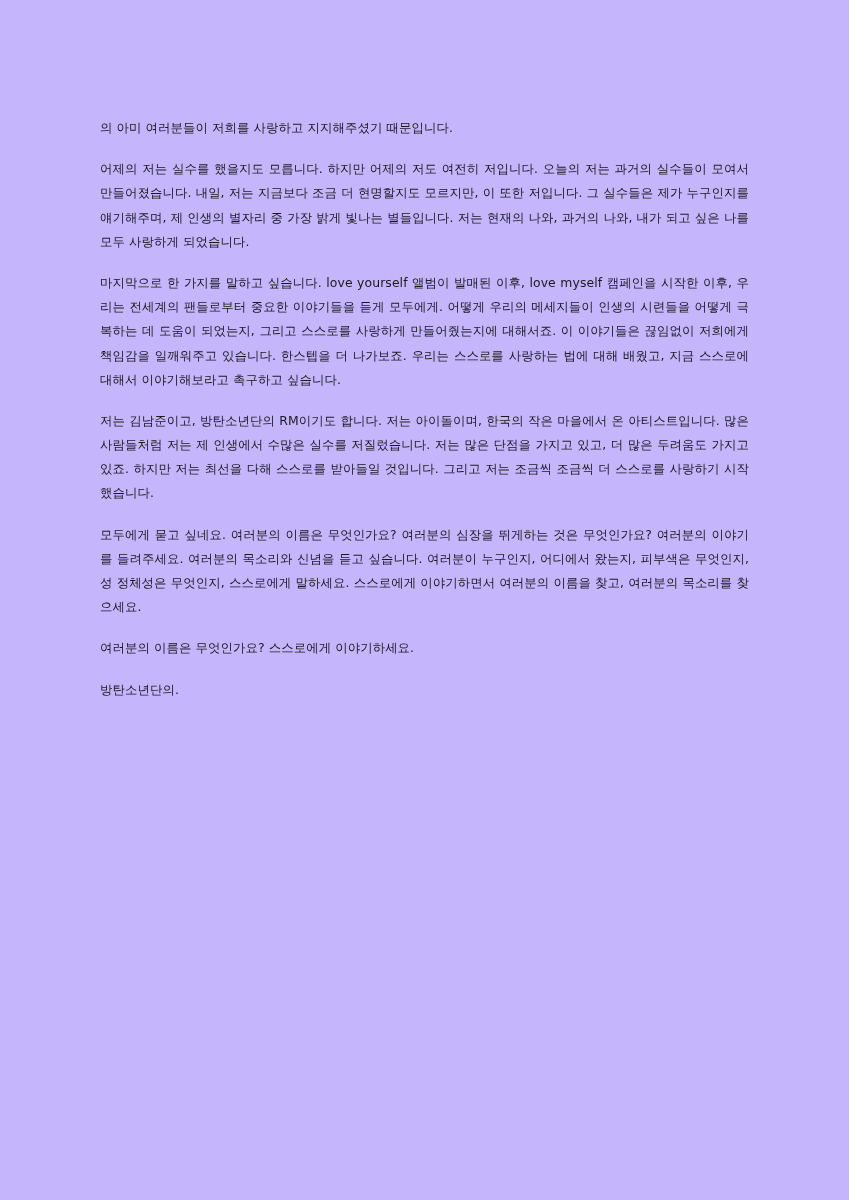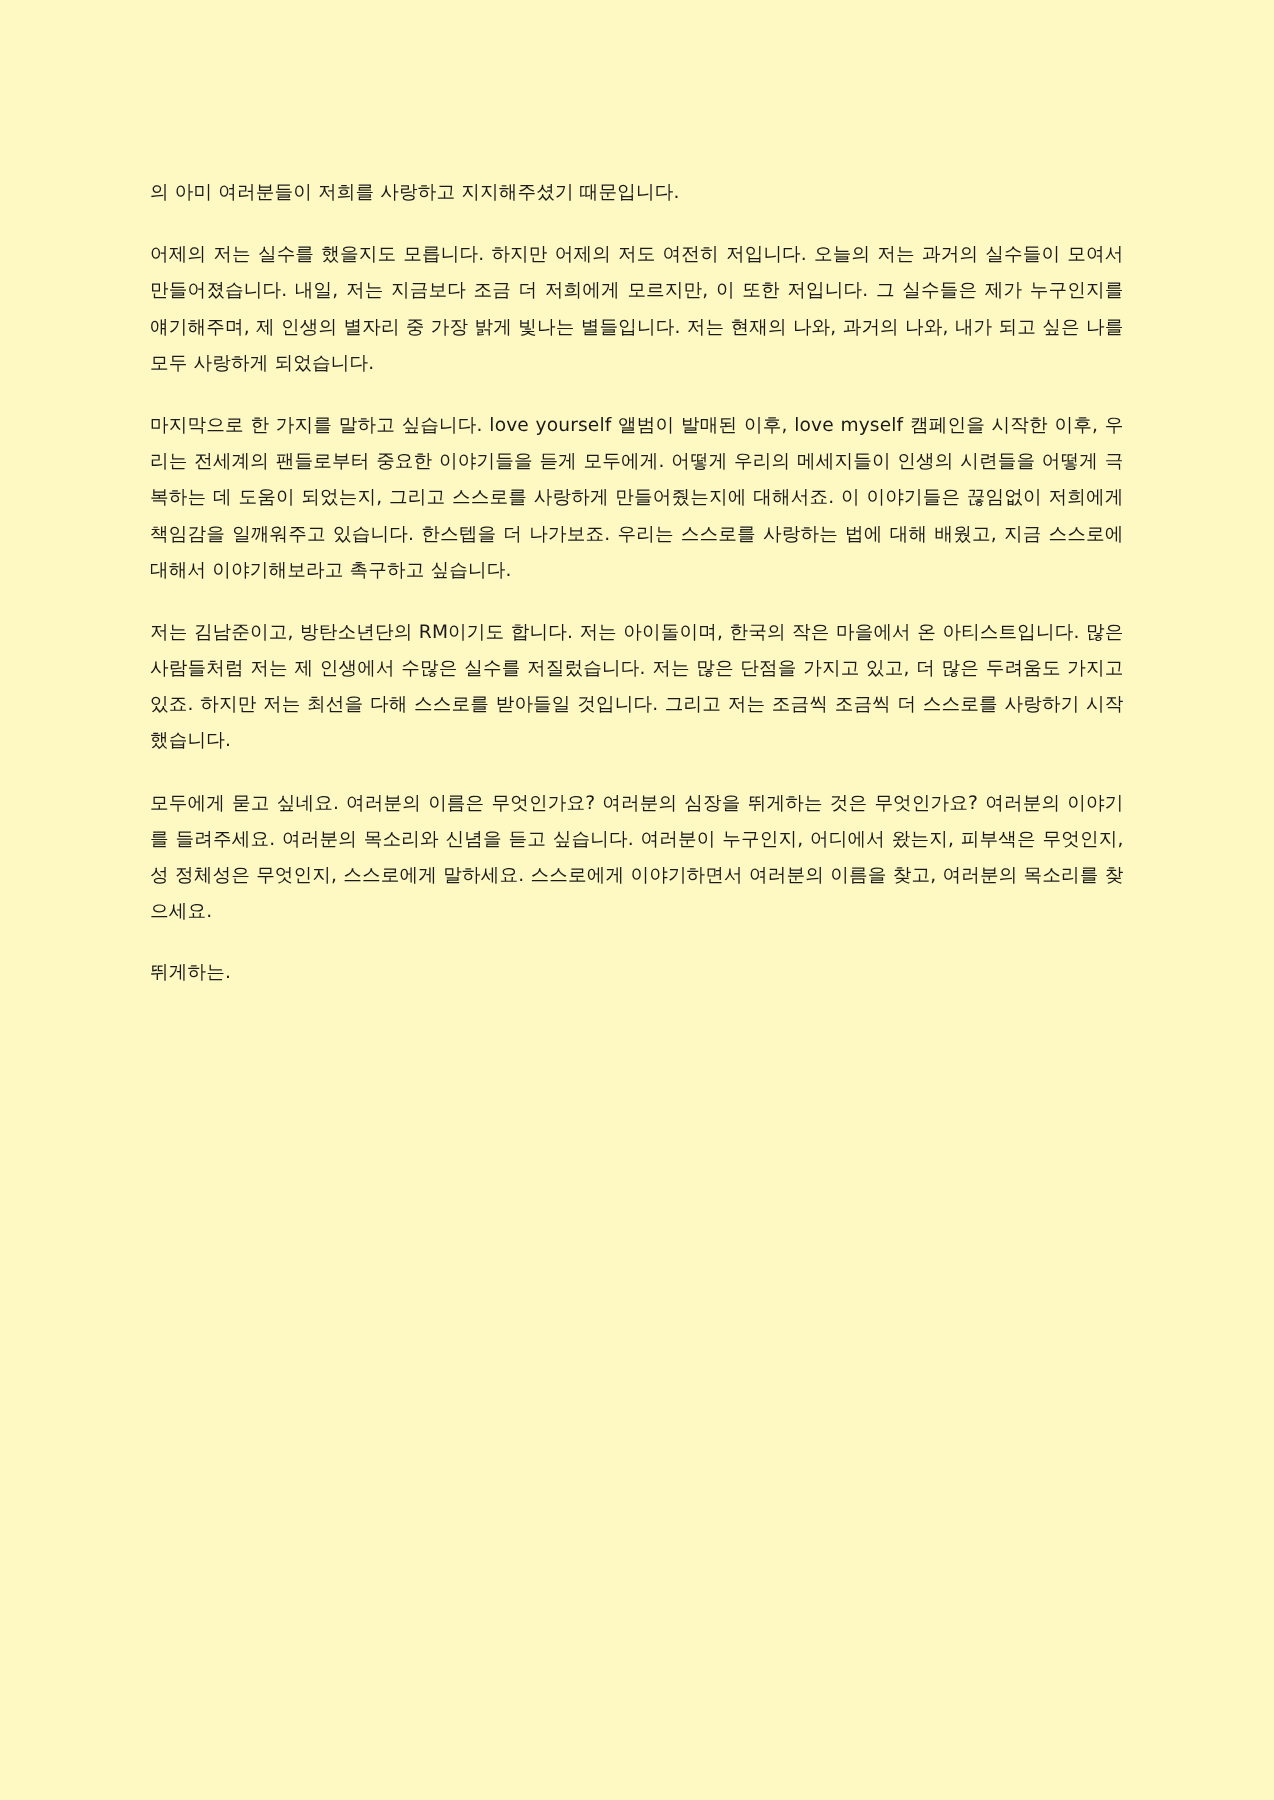--- a/index.html
+++ b/index.html
@@ -12,21 +12,21 @@
     width: 849px;
     height: 1200px;
     font-family: "DejaVu Sans", "Liberation Sans", sans-serif;
     color: #000000;
     -webkit-font-smoothing: antialiased;
   }
   .page {
     position: relative;
     width: 849px;
     height: 1200px;
-    background: #fef9c3;
+    background: #c4b5fd;
     box-sizing: border-box;
     padding: 116px 100px 0 100px;
   }
   .doc-body {
     width: 649px;
   }
   p.para {
     margin: 0 0 17px 0;
     font-size: 12.4px;
     line-height: 1.95;
@@ -42,19 +42,20 @@
   p.para.short {
     text-align: left;
   }
 </style>
 </head>
 <body>
 
 <div class="page">
   <div class="doc-body">
     <p class="para short">의 아미 여러분들이 저희를 사랑하고 지지해주셨기 때문입니다.</p>
-    <p class="para">어제의 저는 실수를 했을지도 모릅니다. 하지만 어제의 저도 여전히 저입니다. 오늘의 저는 과거의 실수들이 모여서 만들어졌습니다. 내일, 저는 지금보다 조금 더 저희에게 모르지만, 이 또한 저입니다. 그 실수들은 제가 누구인지를 얘기해주며, 제 인생의 별자리 중 가장 밝게 빛나는 별들입니다. 저는 현재의 나와, 과거의 나와, 내가 되고 싶은 나를 모두 사랑하게 되었습니다.</p>
+    <p class="para">어제의 저는 실수를 했을지도 모릅니다. 하지만 어제의 저도 여전히 저입니다. 오늘의 저는 과거의 실수들이 모여서 만들어졌습니다. 내일, 저는 지금보다 조금 더 현명할지도 모르지만, 이 또한 저입니다. 그 실수들은 제가 누구인지를 얘기해주며, 제 인생의 별자리 중 가장 밝게 빛나는 별들입니다. 저는 현재의 나와, 과거의 나와, 내가 되고 싶은 나를 모두 사랑하게 되었습니다.</p>
     <p class="para">마지막으로 한 가지를 말하고 싶습니다. love yourself 앨범이 발매된 이후, love myself 캠페인을 시작한 이후, 우리는 전세계의 팬들로부터 중요한 이야기들을 듣게 모두에게. 어떻게 우리의 메세지들이 인생의 시련들을 어떻게 극복하는 데 도움이 되었는지, 그리고 스스로를 사랑하게 만들어줬는지에 대해서죠. 이 이야기들은 끊임없이 저희에게 책임감을 일깨워주고 있습니다. 한스텝을 더 나가보죠. 우리는 스스로를 사랑하는 법에 대해 배웠고, 지금 스스로에 대해서 이야기해보라고 촉구하고 싶습니다.</p>
     <p class="para">저는 김남준이고, 방탄소년단의 RM이기도 합니다. 저는 아이돌이며, 한국의 작은 마을에서 온 아티스트입니다. 많은 사람들처럼 저는 제 인생에서 수많은 실수를 저질렀습니다. 저는 많은 단점을 가지고 있고, 더 많은 두려움도 가지고 있죠. 하지만 저는 최선을 다해 스스로를 받아들일 것입니다. 그리고 저는 조금씩 조금씩 더 스스로를 사랑하기 시작했습니다.</p>
     <p class="para">모두에게 묻고 싶네요. 여러분의 이름은 무엇인가요? 여러분의 심장을 뛰게하는 것은 무엇인가요? 여러분의 이야기를 들려주세요. 여러분의 목소리와 신념을 듣고 싶습니다. 여러분이 누구인지, 어디에서 왔는지, 피부색은 무엇인지, 성 정체성은 무엇인지, 스스로에게 말하세요. 스스로에게 이야기하면서 여러분의 이름을 찾고, 여러분의 목소리를 찾으세요.</p>
-    <p class="para short">뛰게하는.</p>
+    <p class="para short">여러분의 이름은 무엇인가요? 스스로에게 이야기하세요.</p>
+    <p class="para short">방탄소년단의.</p>
   </div>
 </div>
 
 </body></html>

